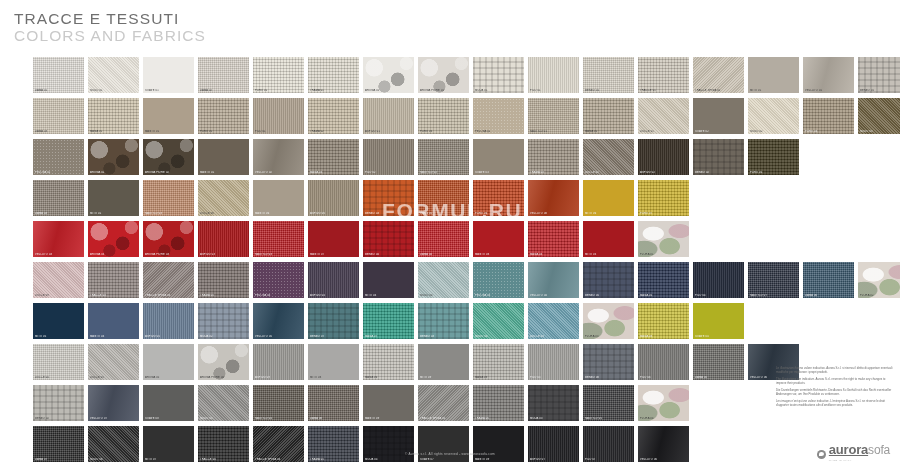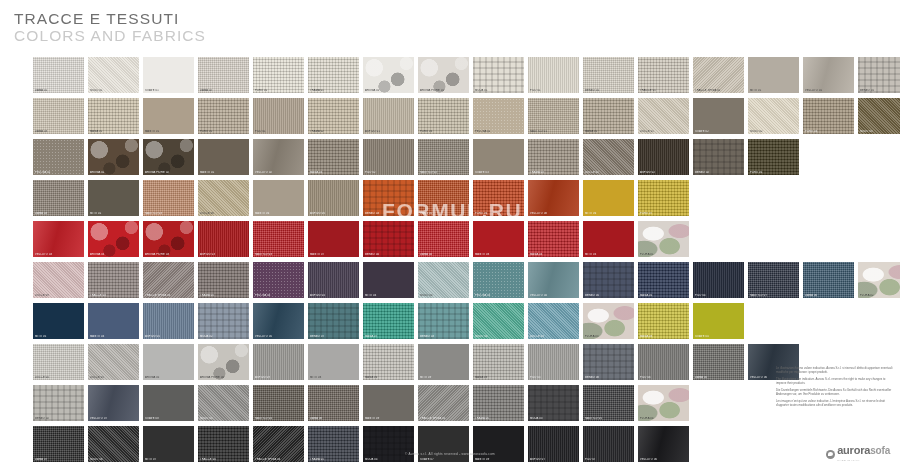--- a/index.html
+++ b/index.html
@@ -127,22 +127,22 @@
   #logo .mark {
     width:9px; height:9px; border-radius:50%;
     background:#8a8a8a; position:relative; flex:0 0 auto;
   }
   #logo .mark::after {
     content:""; position:absolute; left:2px; top:2.4px;
     width:5px; height:4.2px; border-radius:50% 50% 50% 0;
     background:#fff;
   }
   #logo .wordmark { line-height:9px; }
-  #logo .wm-a { font-size:11px; font-weight:700; color:#6d6d6d; letter-spacing:-.2px; }
-  #logo .wm-s { font-size:10px; font-weight:700; color:#9a9a9a; letter-spacing:-.2px; }
+  #logo .wm-a { font-size:13px; font-weight:700; color:#6d6d6d; letter-spacing:-.2px;text-decoration:underline; }
+  #logo .wm-s { font-size:12px; font-weight:400; color:#9a9a9a; letter-spacing:-.2px; }
   #logo .tag {
     display:block; font-size:2.5px; color:#b5b5b5;
     letter-spacing:.4px; margin-top:.5px;
   }
 </style>
 </head>
 <body>
 
 <div id="page">
 

